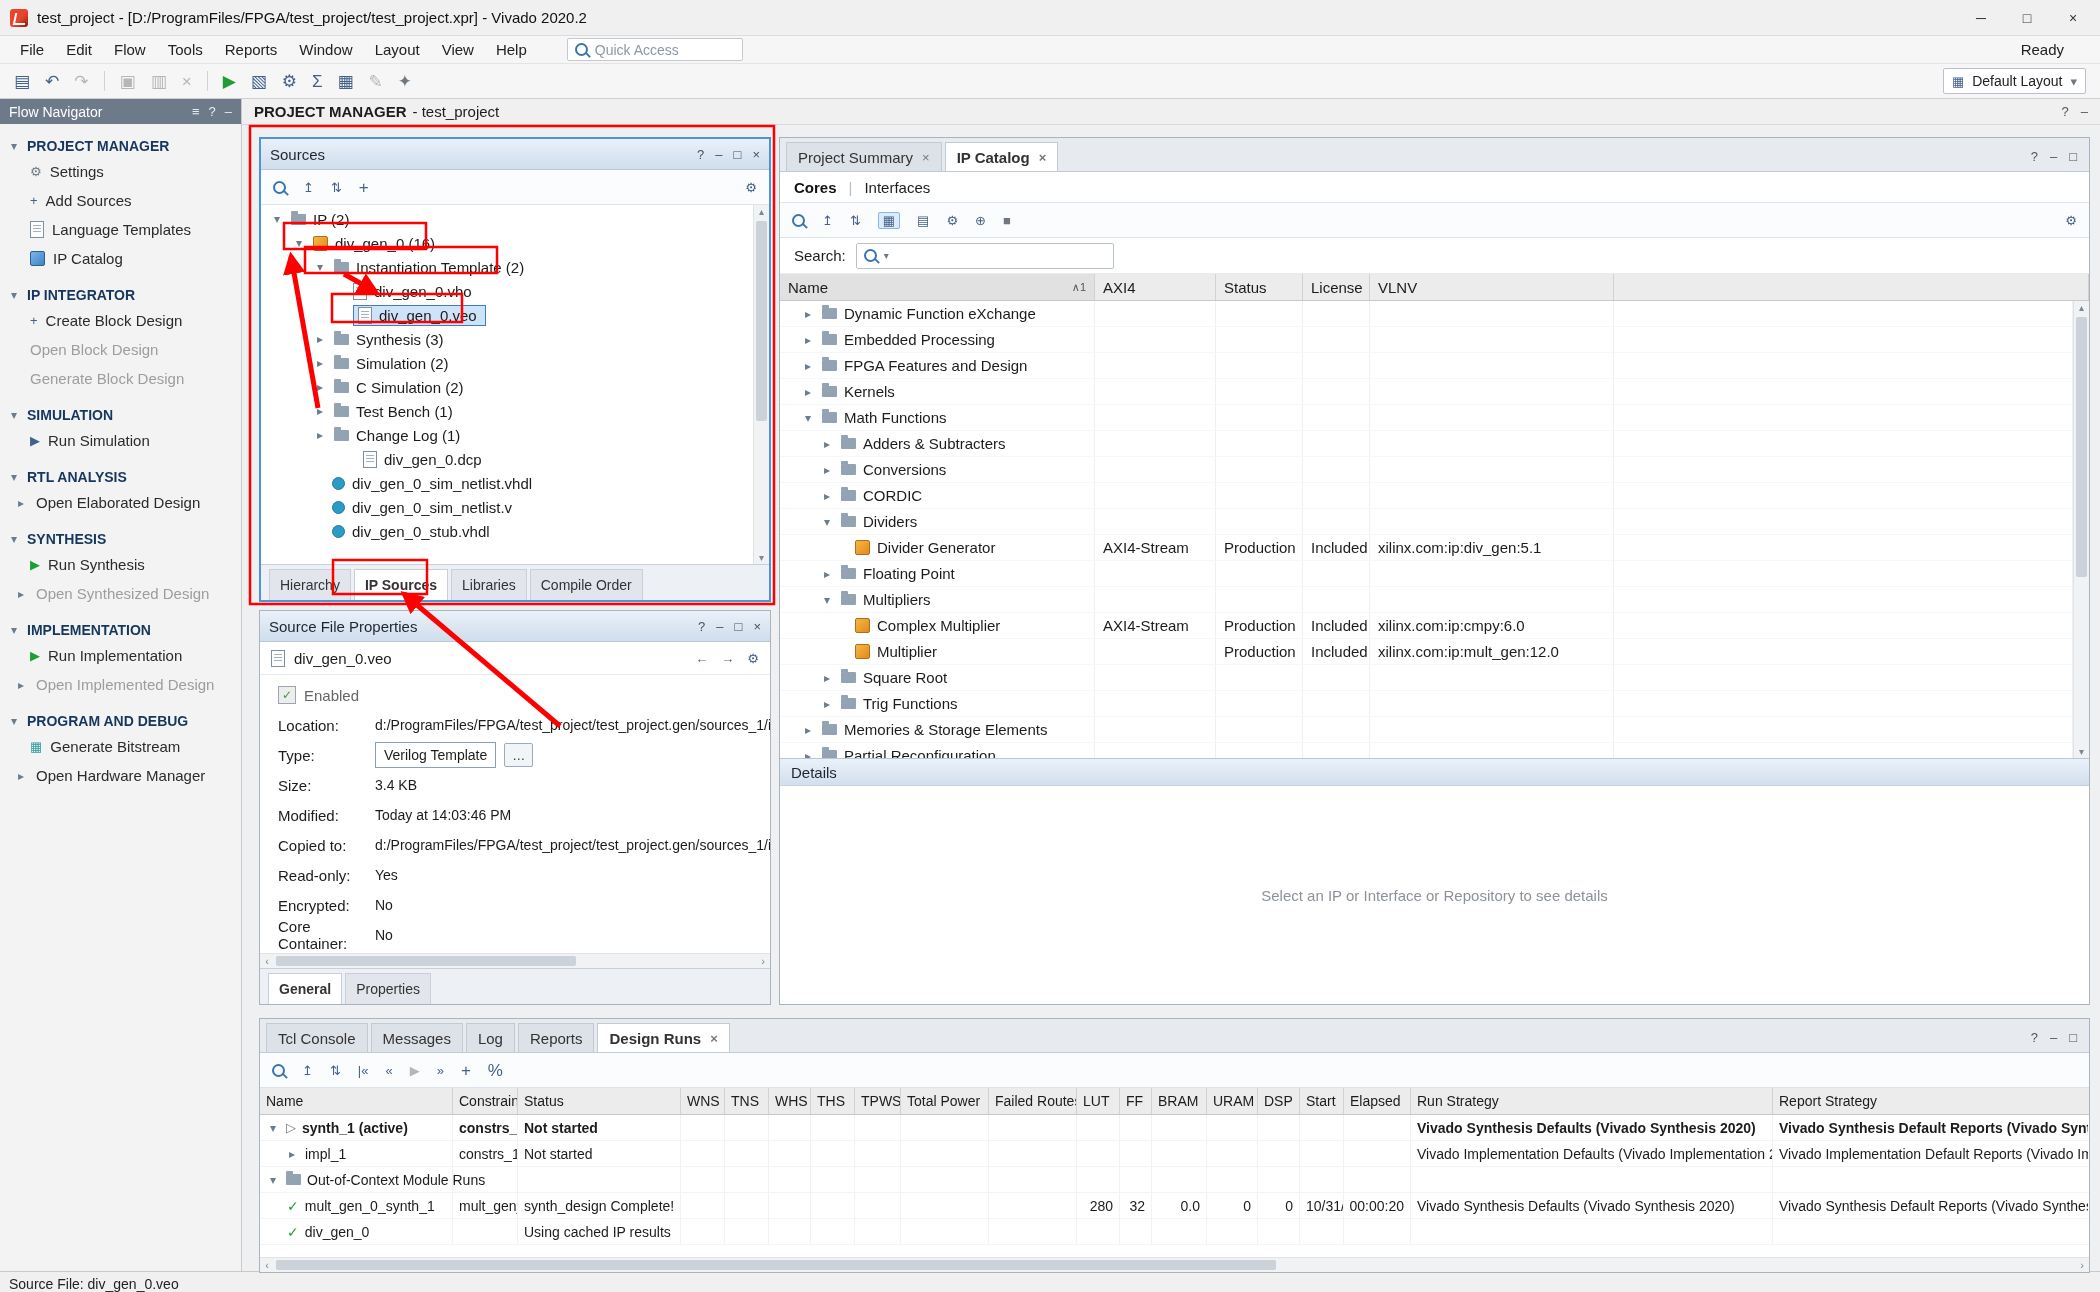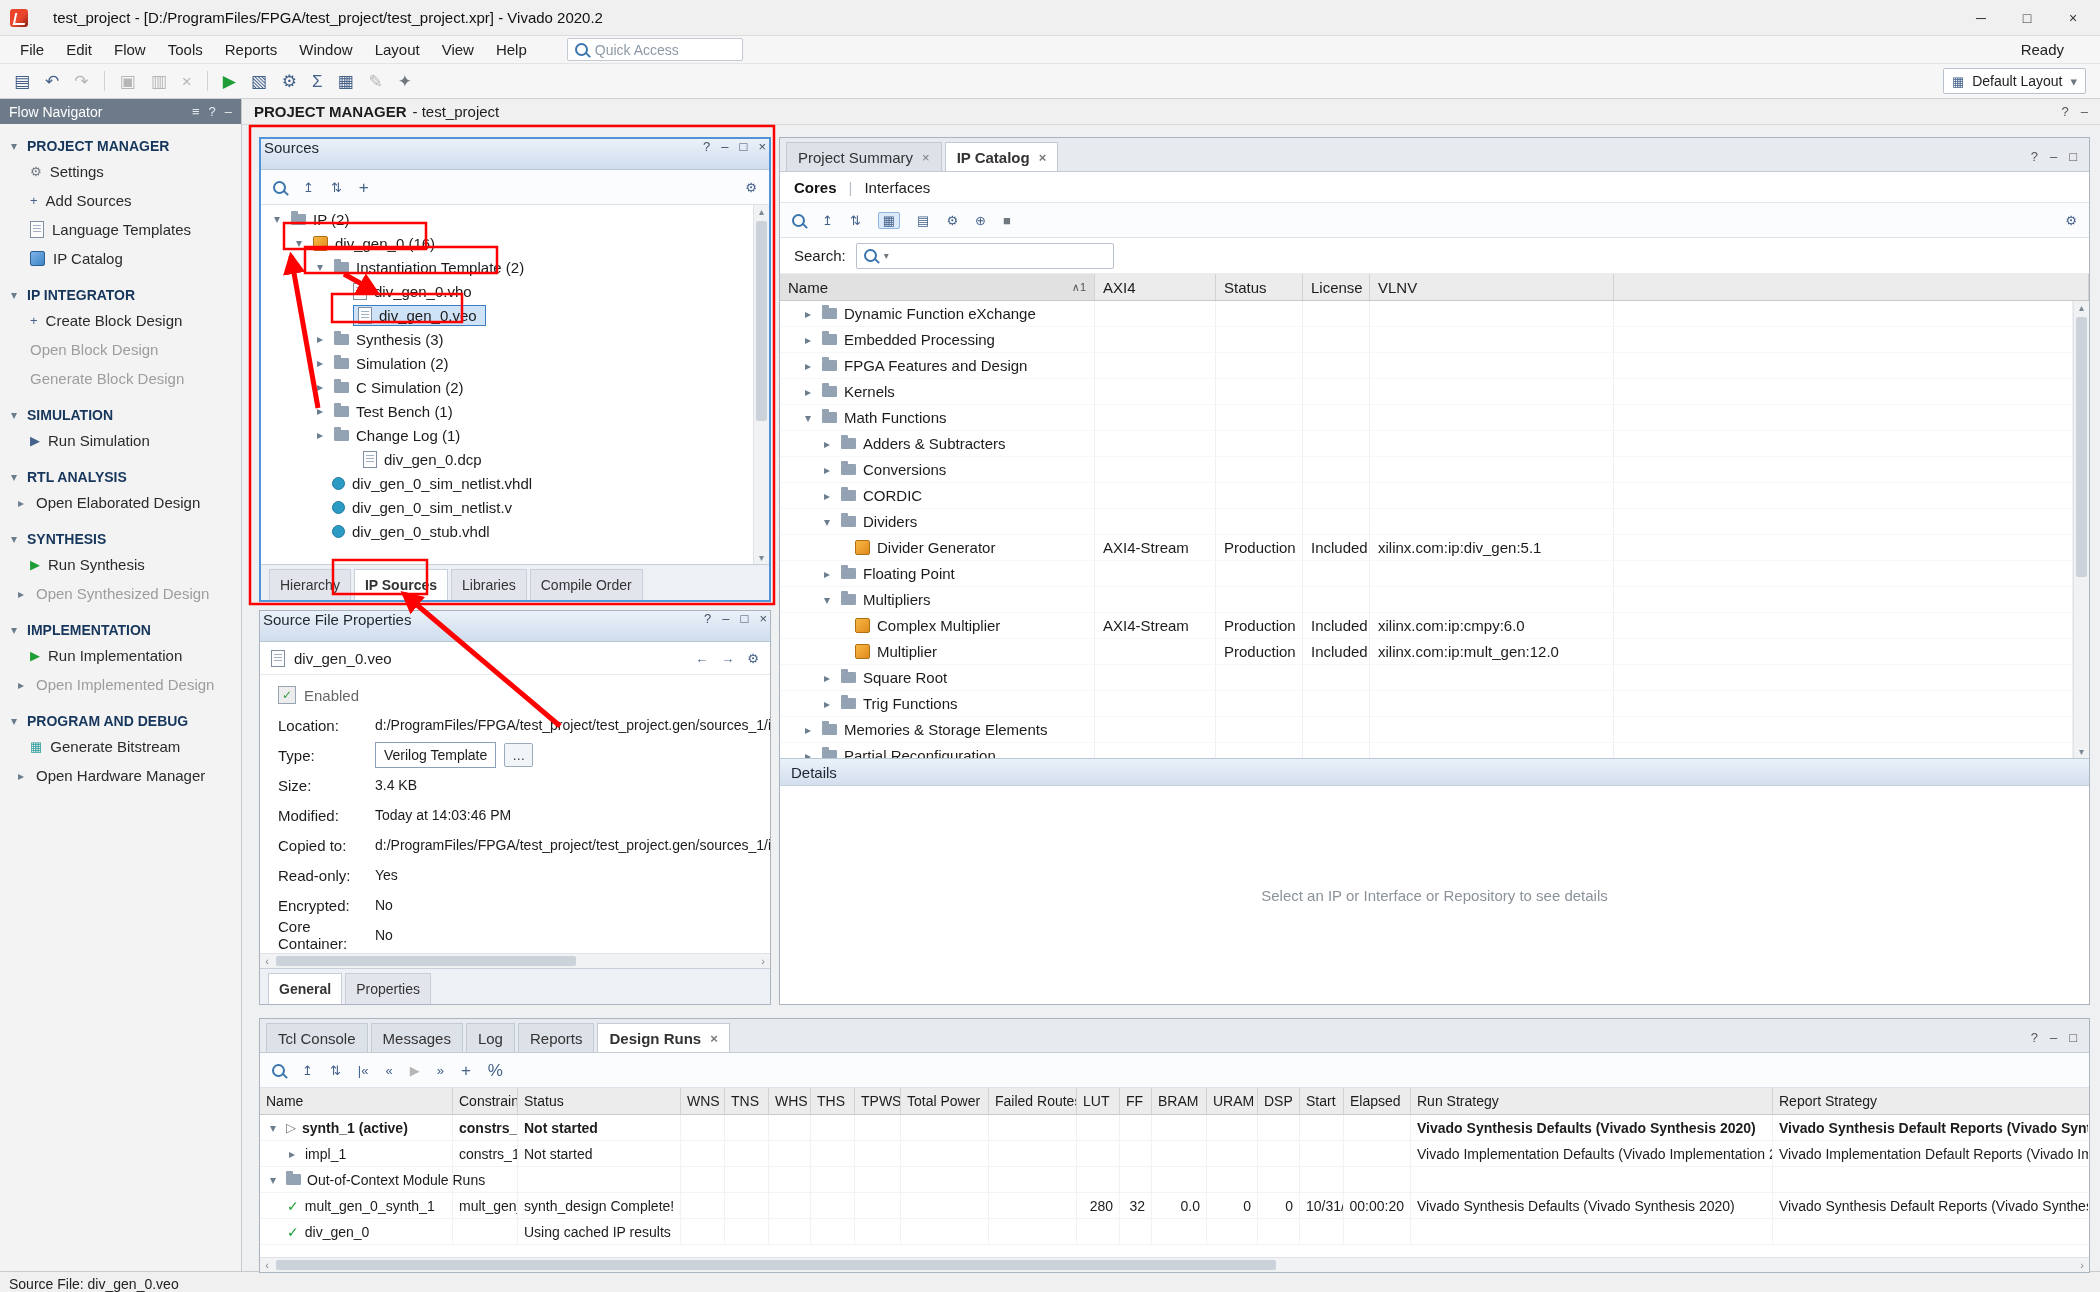--- a/index.html
+++ b/index.html
@@ -23,21 +23,21 @@
   .doc::after{content:"";position:absolute;left:2px;top:3px;right:2px;height:1px;background:#a3b2c2;box-shadow:0 3px 0 #a3b2c2,0 6px 0 #a3b2c2}
   
   .dot{width:11px;height:11px;border-radius:50%;background:#2b9bc4;border:1px solid #1e7ba0;display:inline-block;flex:none}
   
   .ipic{width:13px;height:13px;flex:none;display:inline-block;background:linear-gradient(135deg,#f7b844,#e08a1e);border:1px solid #b06f12;border-radius:2px}
   .ipic.blue{background:linear-gradient(135deg,#7fb3e8,#3d85c6);border-color:#2b5f94}
   .chev{width:14px;text-align:center;color:#6b7c8d;font-size:12px;flex:none}
   .cbx{width:16px;height:16px;border:1px solid #97a5b4;background:#ededed;color:#2e9e3e;font-size:12px;display:inline-flex;align-items:center;justify-content:center;flex:none}
 
   
-  .titlebar{height:35px;background:#f0f0f0;border-bottom:1px solid #dcdcdc;display:flex;align-items:center;padding:0 6px 0 10px;gap:25px}
+  .titlebar{height:35px;background:#f0f0f0;border-bottom:1px solid #dcdcdc;display:flex;align-items:center;padding:0 6px 0 10px;gap:9px}
   .vivlogo{width:18px;height:18px;flex:none;background:linear-gradient(135deg,#e8452c 55%,#8a1f13);border-radius:3px;position:relative}
   .vivlogo::after{content:"";position:absolute;left:4px;top:4px;width:10px;height:10px;border-left:2px solid #fff;border-bottom:2px solid #fff;transform:skewX(-12deg)}
   .titlebar .t{font-size:15px;color:#111}
   .winbtns{margin-left:auto;display:flex;gap:4px}
   .winbtn{width:42px;height:27px;display:flex;align-items:center;justify-content:center;color:#333;font-size:14px}
   
   .menubar{height:27px;background:#f6f6f6;display:flex;align-items:center;padding:0 10px;gap:2px;border-bottom:1px solid #e4e4e4}
   .mitem{padding:3px 10px;font-size:15px;color:#222}
   .qa{margin-left:28px;width:160px;height:21px;border:1px solid #c3cad2;background:#fff;border-radius:2px;display:flex;align-items:center;gap:7px;padding:0 7px;color:#8d99a6;font-size:14px}
   .ready{margin-left:auto;padding-right:26px;font-size:15px;color:#222}
@@ -55,21 +55,21 @@
   .navi{display:flex;align-items:center;gap:8px;height:29px;padding-left:30px;font-size:15px;color:#2b2b2b}
   .navi.dis{color:#9d9d9d}
   .navi.haschev{padding-left:14px}
 
   .workspace{flex:1;position:relative;background:#eef0f2}
   .ws-head{height:25px;display:flex;align-items:center;gap:6px;padding:0 12px;background:#f0f0f0;border-bottom:1px solid #d8d8d8;font-size:15px}
   .ws-head .ics{margin-left:auto;display:flex;gap:12px;color:#555;font-size:13px}
 
   .panel{position:absolute;background:#fff;border:1px solid #a9b4bf;display:flex;flex-direction:column;box-sizing:border-box}
   .panel.focus{border:2px solid #4f94d9}
-  .phead{height:30px;flex:none;background:linear-gradient(#eaf1f9,#cfdded);border-bottom:1px solid #b9c6d4;display:flex;gap:8px;padding:0 3px;font-size:15px;color:#1e2530}
+  .phead{height:30px;flex:none;background:linear-gradient(#eaf1f9,#cfdded);border-bottom:1px solid #b9c6d4;display:flex;align-items:center;gap:8px;padding:0 9px;font-size:15px;color:#1e2530}
   .phead .ics{margin-left:auto;display:flex;gap:11px;color:#455060;font-size:13px}
   .ptool{height:34px;flex:none;display:flex;align-items:center;gap:17px;padding:0 12px;border-bottom:1px solid #dde3ea;background:#fbfcfd}
   .ptool .right{margin-left:auto}
   .boxed{border:1px solid #8fb4dd;background:#dcebfb;border-radius:2px;padding:1px 4px}
 
   
   .treewrap{flex:1;display:flex;overflow:hidden;background:#fff}
   .trees{flex:1;padding-top:2px;overflow:hidden}
   .trow{height:24px;display:flex;align-items:center;gap:7px;white-space:nowrap;font-size:15px}
   .selbox{display:inline-flex;align-items:center;gap:7px;background:#cfe3f8;border:1px solid #3f7fc1;padding:1px 8px 1px 4px}

